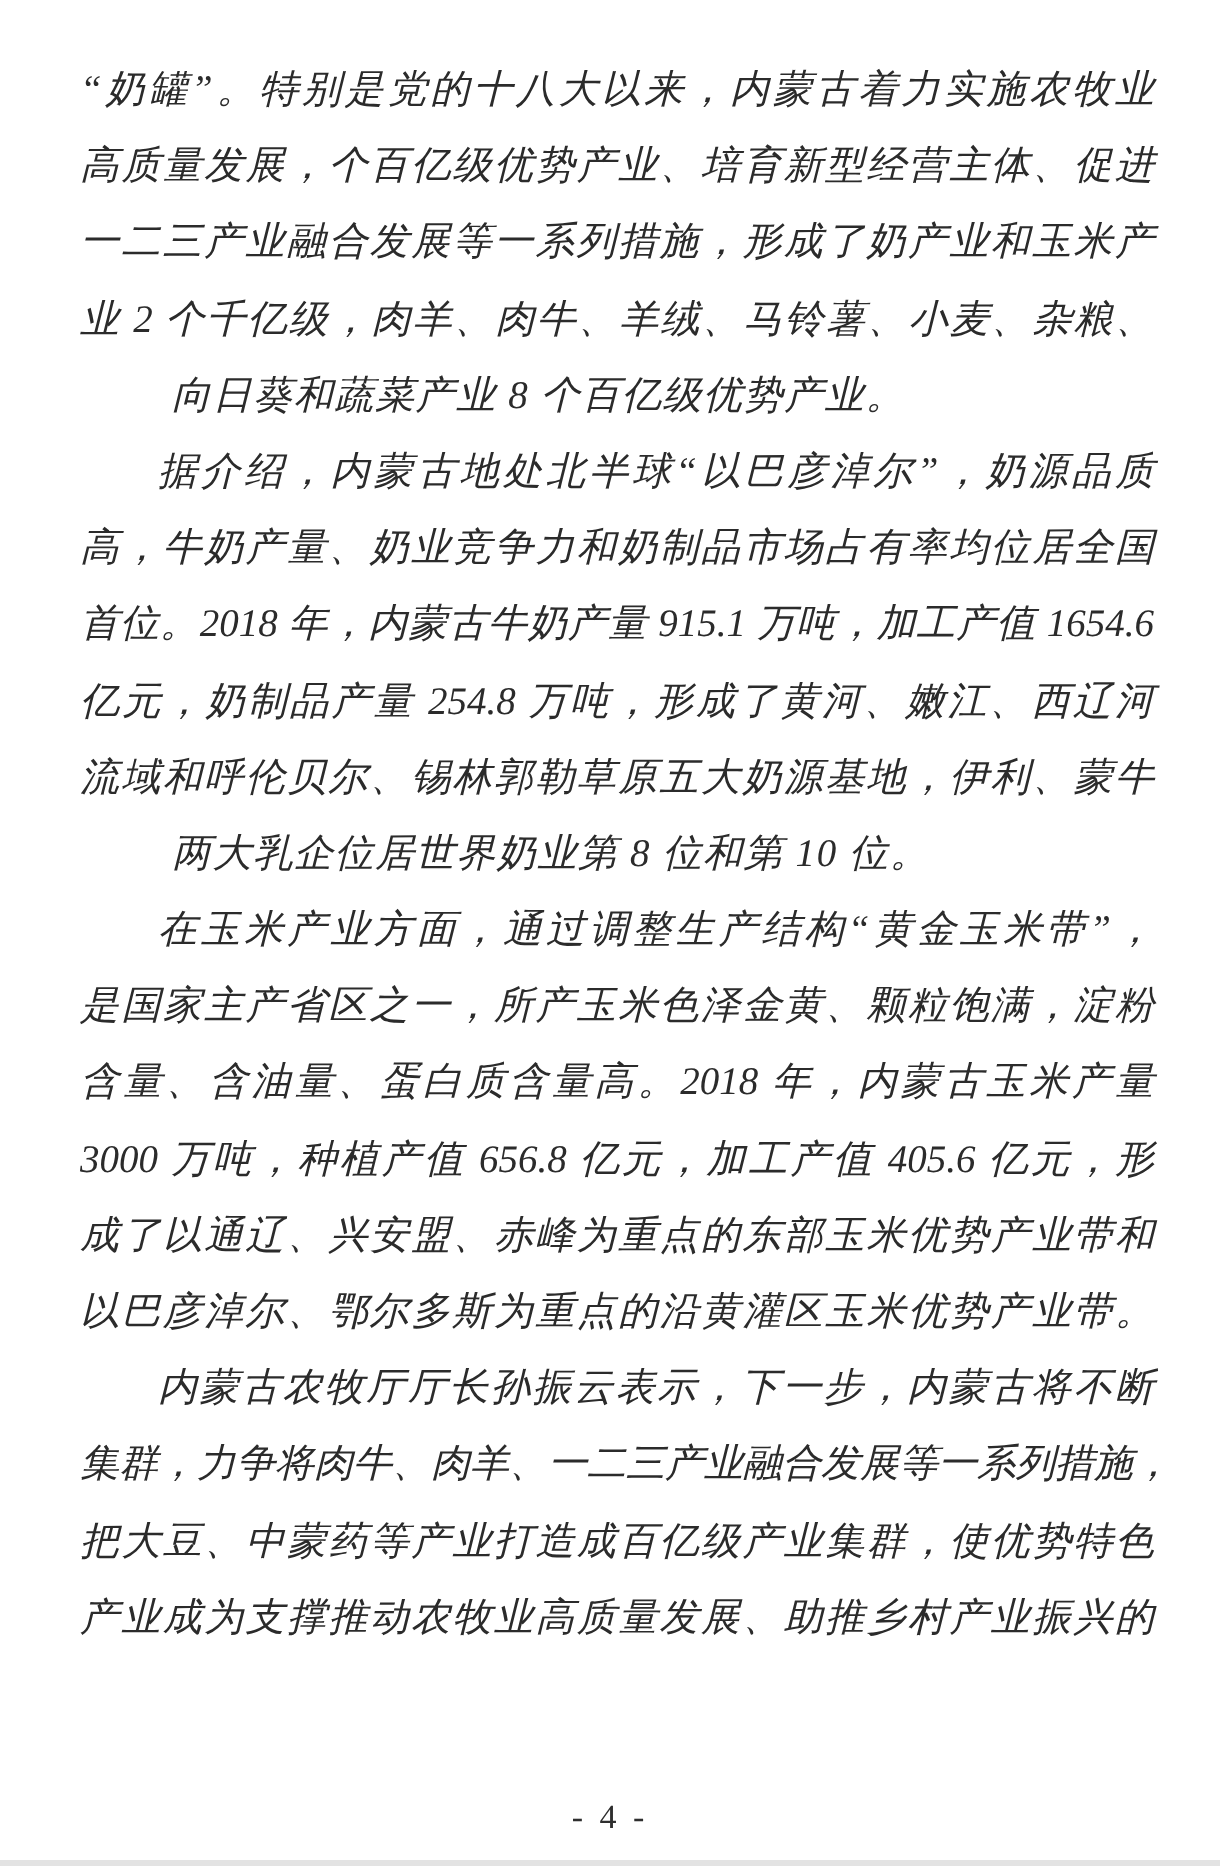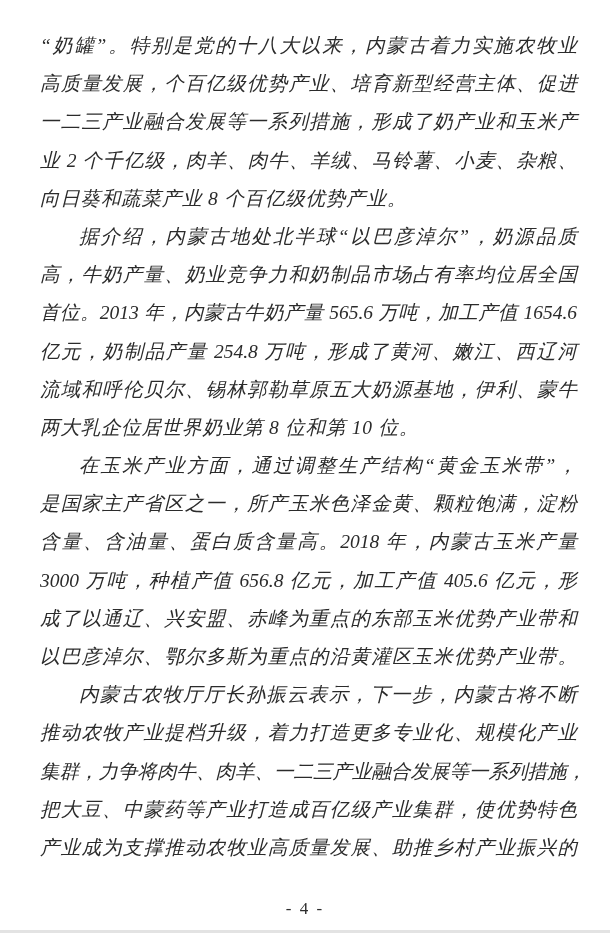--- a/index.html
+++ b/index.html
@@ -36,20 +36,21 @@
     text-align-last: justify;
     overflow: visible;
   }
   .line.indent {
     text-indent: 2em;
   }
   .line.last {
     text-align: left;
     text-align-last: left;
     letter-spacing: 0.8px;
+    margin-left: 46px;
   }
   .footer {
     position: absolute;
     left: 0;
     right: 0;
     top: 899px;
     text-align: center;
   }
   .pagenum {
     font-size: 17px;
@@ -75,38 +76,37 @@
       <div class="line">“奶罐”。特别是党的十八大以来，内蒙古着力实施农牧业</div>
       <div class="line">高质量发展，个百亿级优势产业、培育新型经营主体、促进</div>
       <div class="line">一二三产业融合发展等一系列措施，形成了奶产业和玉米产</div>
       <div class="line">业 2 个千亿级，肉羊、肉牛、羊绒、马铃薯、小麦、杂粮、</div>
       <div class="line last">向日葵和蔬菜产业 8 个百亿级优势产业。</div>
     </div>
 
     <div class="para">
       <div class="line indent">据介绍，内蒙古地处北半球“以巴彦淖尔”，奶源品质</div>
       <div class="line">高，牛奶产量、奶业竞争力和奶制品市场占有率均位居全国</div>
-      <div class="line">首位。2013 年，内蒙古牛奶产量 565.6 万吨，加工产值 1654.6</div>
+      <div class="line">首位。2018 年，内蒙古牛奶产量 915.1 万吨，加工产值 1654.6</div>
       <div class="line">亿元，奶制品产量 254.8 万吨，形成了黄河、嫩江、西辽河</div>
       <div class="line">流域和呼伦贝尔、锡林郭勒草原五大奶源基地，伊利、蒙牛</div>
       <div class="line last">两大乳企位居世界奶业第 8 位和第 10 位。</div>
     </div>
 
     <div class="para">
       <div class="line indent">在玉米产业方面，通过调整生产结构“黄金玉米带”，</div>
       <div class="line">是国家主产省区之一，所产玉米色泽金黄、颗粒饱满，淀粉</div>
       <div class="line">含量、含油量、蛋白质含量高。2018 年，内蒙古玉米产量</div>
       <div class="line">3000 万吨，种植产值 656.8 亿元，加工产值 405.6 亿元，形</div>
       <div class="line">成了以通辽、兴安盟、赤峰为重点的东部玉米优势产业带和</div>
       <div class="line">以巴彦淖尔、鄂尔多斯为重点的沿黄灌区玉米优势产业带。</div>
     </div>
 
     <div class="para">
       <div class="line indent">内蒙古农牧厅厅长孙振云表示，下一步，内蒙古将不断</div>
-      <div class="line">推动农牧产业提档升级，着力打造更多专业化、规模化产业</div>
       <div class="line">集群，力争将肉牛、肉羊、一二三产业融合发展等一系列措施，</div>
       <div class="line">把大豆、中蒙药等产业打造成百亿级产业集群，使优势特色</div>
       <div class="line">产业成为支撑推动农牧业高质量发展、助推乡村产业振兴的</div>
     </div>
 
   </div>
 
   <div class="footer">
     <span class="pagenum">- 4 -</span>
   </div>

